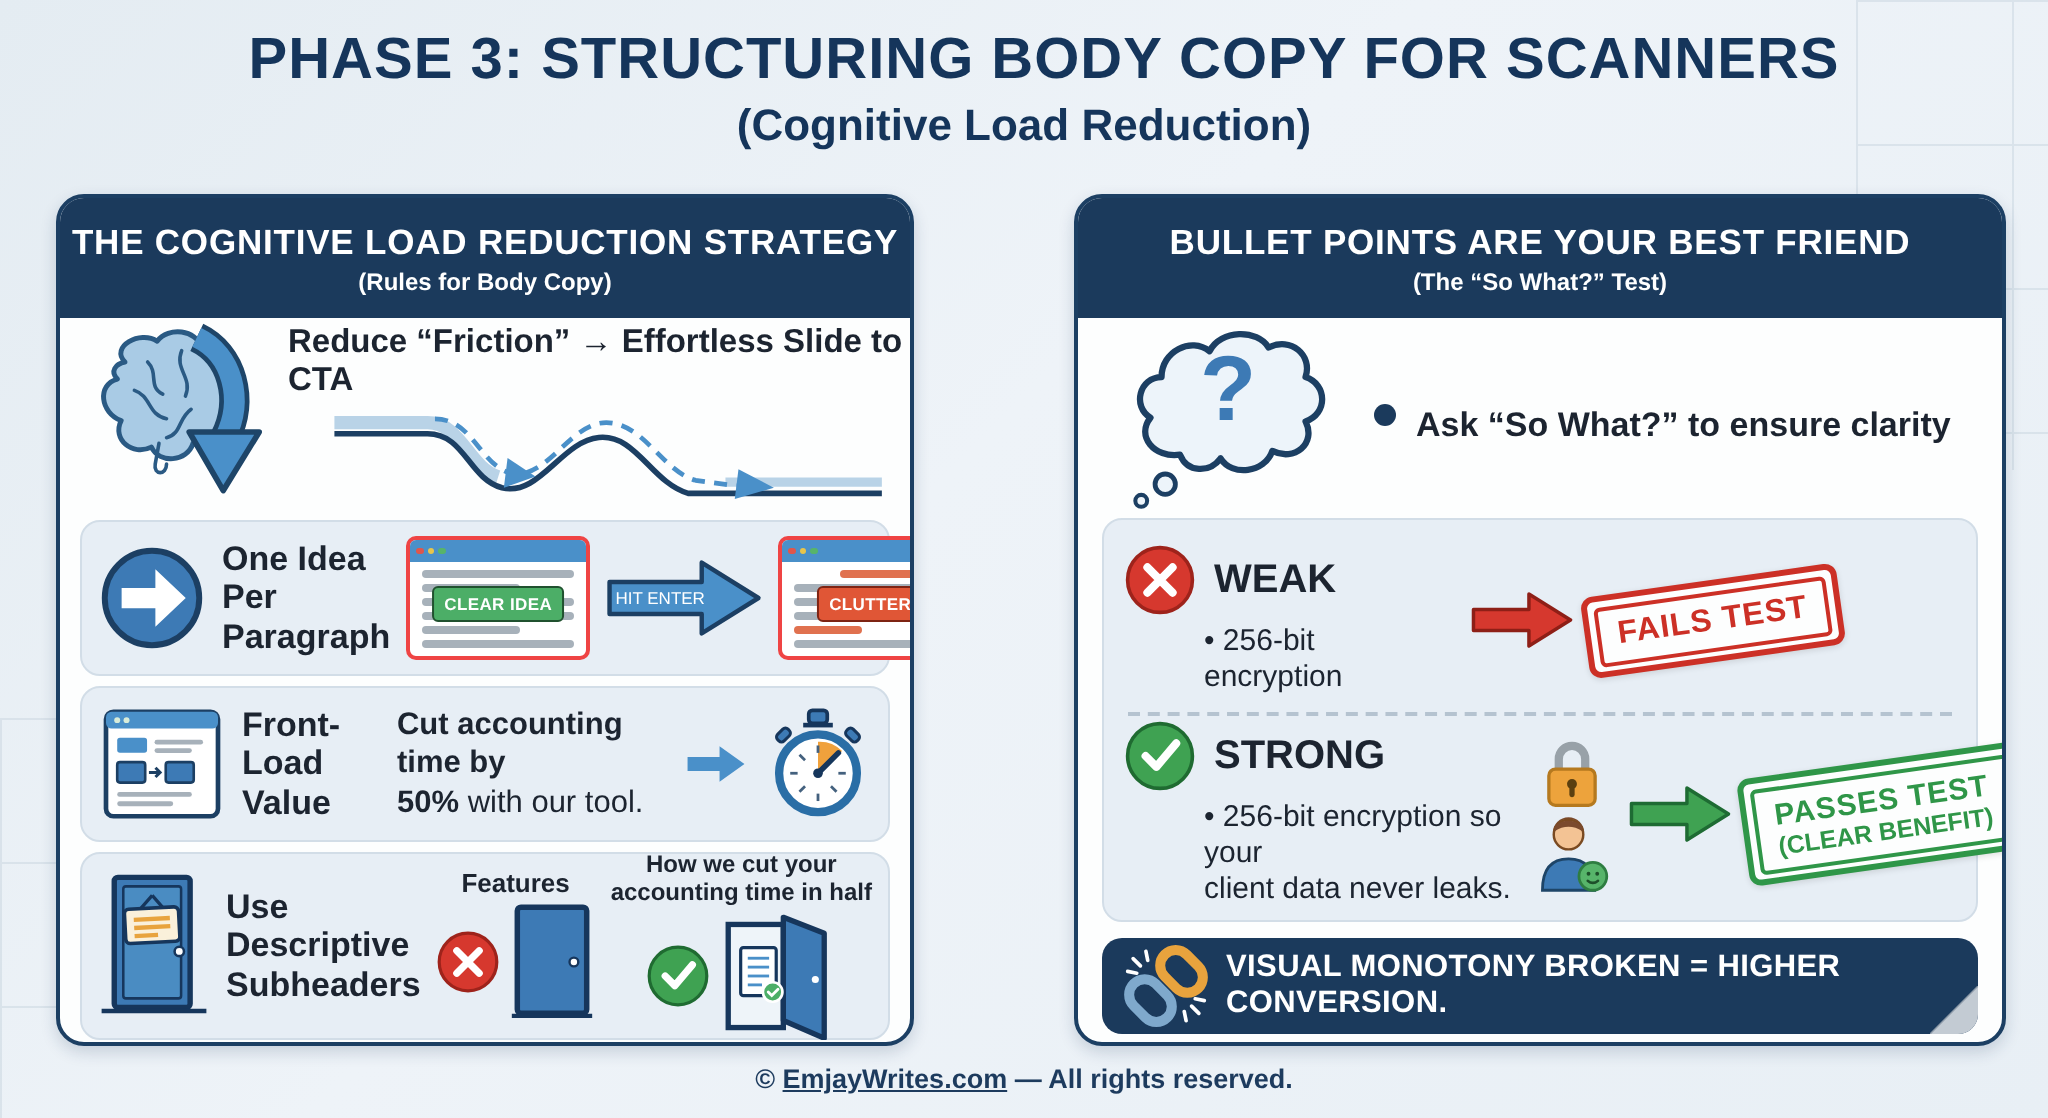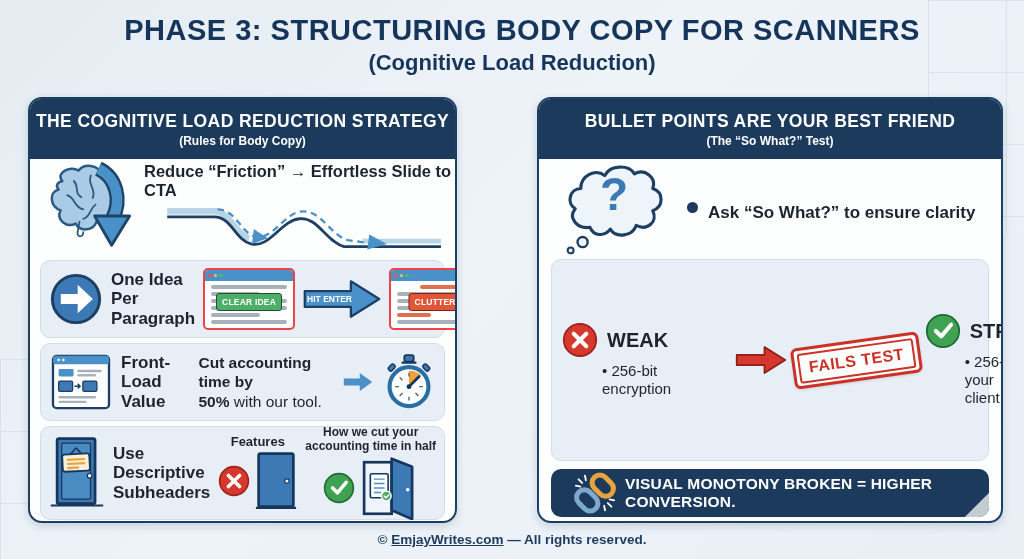--- a/index.html
+++ b/index.html
@@ -51,21 +51,21 @@
   .mb-lines { padding:4px 6px; }
   .mb-line { height:3.5px; border-radius:2px; background:#a7b1ba; margin-bottom:3.5px; }
   .mb-line.short { width:65%; } .mb-line.red { background:#e0714f; }
   .mb-btn { position:absolute; left:50%; top:55%; transform:translate(-50%,-50%);
     font-size:8.5px; font-weight:800; color:#fff; padding:3px 5px; border-radius:3px;
     white-space:nowrap; letter-spacing:.2px; }
   .btn-clear { background:#4cae67; border:1.5px solid #20512f; }
   .btn-clutter { background:#e05636; border:1.5px solid #7e2413; }
   .hit-enter { position:relative; width:78px; height:46px; flex:none; }
   .hit-enter-label { position:absolute; left:4px; top:50%; transform:translateY(-50%);
-    width:46px; font-size:8.5px; font-weight:700; color:#fff; }
+    width:46px; text-align:center; font-size:8.5px; font-weight:400; color:#fff; }
 
   .box-frontload { height:78px; padding:0 10px; gap:10px; }
   .label-frontload { width:92px; }
   .frontload-copy { width:182px; font-size:15.5px; line-height:1.25; }
   .fw-b { font-weight:800; }
 
   .box-subheaders { height:94px; padding:0 8px; gap:8px; }
   .label-subheaders { width:110px; }
   .door-group { display:flex; flex-direction:column; align-items:center; flex:none; }
   .door-group-label { font-size:13px; font-weight:800; text-align:center; line-height:1.15; margin-bottom:2px; }
@@ -74,21 +74,21 @@
   
   .row-ask { height:96px; display:flex; align-items:center; padding:0 8px 0 16px; }
   .cloud-wrap { position:relative; width:118px; height:96px; flex:none; }
   .cloud-glyph { position:absolute; left:0; top:8px; width:100%; text-align:center;
     font-size:46px; font-weight:800; color:#3d7ab5; }
   .ask-bullet { display:flex; align-items:center; gap:10px; margin-left:14px; }
   .bullet-dot { width:11px; height:11px; border-radius:50%; background:#1b3a5c; flex:none; }
   .ask-text { font-size:17px; font-weight:800;margin-top:12px; }
 
   .test-box { background:#e7eef5; border:1px solid #d2dde7; border-radius:10px;
-    margin:4px 12px; height:202px; padding:6px 10px; display:flex; flex-direction:row; }
+    margin:4px 12px; height:202px; padding:6px 10px; display:flex; flex-direction:column; }
   .test-row { flex:1; display:flex; align-items:center; gap:5px; }
   .test-left { width:168px; flex:none; }
   .test-head { display:flex; align-items:center; gap:9px; }
   .test-head-label { font-size:20px; font-weight:800; }
   .test-bullet { font-size:15px; margin:4px 0 0 40px; line-height:1.2; }
   .weak-cloud { position:relative; width:116px; height:92px; flex:none; }
   .weak-cloud-title { position:absolute; top:24px; left:0; width:100%; text-align:center;
     font-size:12.5px; font-weight:800; color:#1c2430; }
   .weak-cloud-sub { position:absolute; top:40px; left:0; width:100%; text-align:center;
     font-size:9px; font-weight:600; color:#39424c; line-height:1.15; }
@@ -98,21 +98,21 @@
     background:#fdfefe; flex:none; box-shadow:0 1px 3px rgba(0,0,0,.12); }
   .stamp-inner { border:2px solid; border-radius:3px; padding:4px 9px; text-align:center; }
   .stamp-red { color:#cc3026; border-color:#cc3026; }
   .stamp-red .stamp-inner { border-color:#cc3026; }
   .stamp-green { color:#2f9648; border-color:#2f9648; }
   .stamp-green .stamp-inner { border-color:#2f9648; }
   .stamp-line1 { font-size:16px; font-weight:800; letter-spacing:.5px; white-space:nowrap; }
   .stamp-line2 { font-size:12.5px; font-weight:800; white-space:nowrap; }
 
   .conversion-bar { position:relative; margin:8px 12px; height:48px; background:#1b3a5c;
-    border-radius:10px; display:flex; align-items:center; padding:0 22px; gap:8px; overflow:hidden; }
+    border-radius:10px; display:flex; align-items:center; padding:0 10px; gap:8px; overflow:hidden; }
   .conversion-text { color:#fff; font-size:15.5px; font-weight:800; letter-spacing:.2px; }
   .curl { position:absolute; right:0; bottom:0; width:24px; height:24px;
     background:linear-gradient(315deg,#c3cbd3 48%,#8d9aa8 50%,transparent 52%); }
 
   .footer { position:absolute; top:532px; left:0; width:100%; text-align:center;
     font-size:13.5px; font-weight:700; color:#1d3b5e; }
   .footer a { color:#1d3b5e; text-decoration:underline; }
   svg { display:block; flex:none; }
 </style>
 </head>

